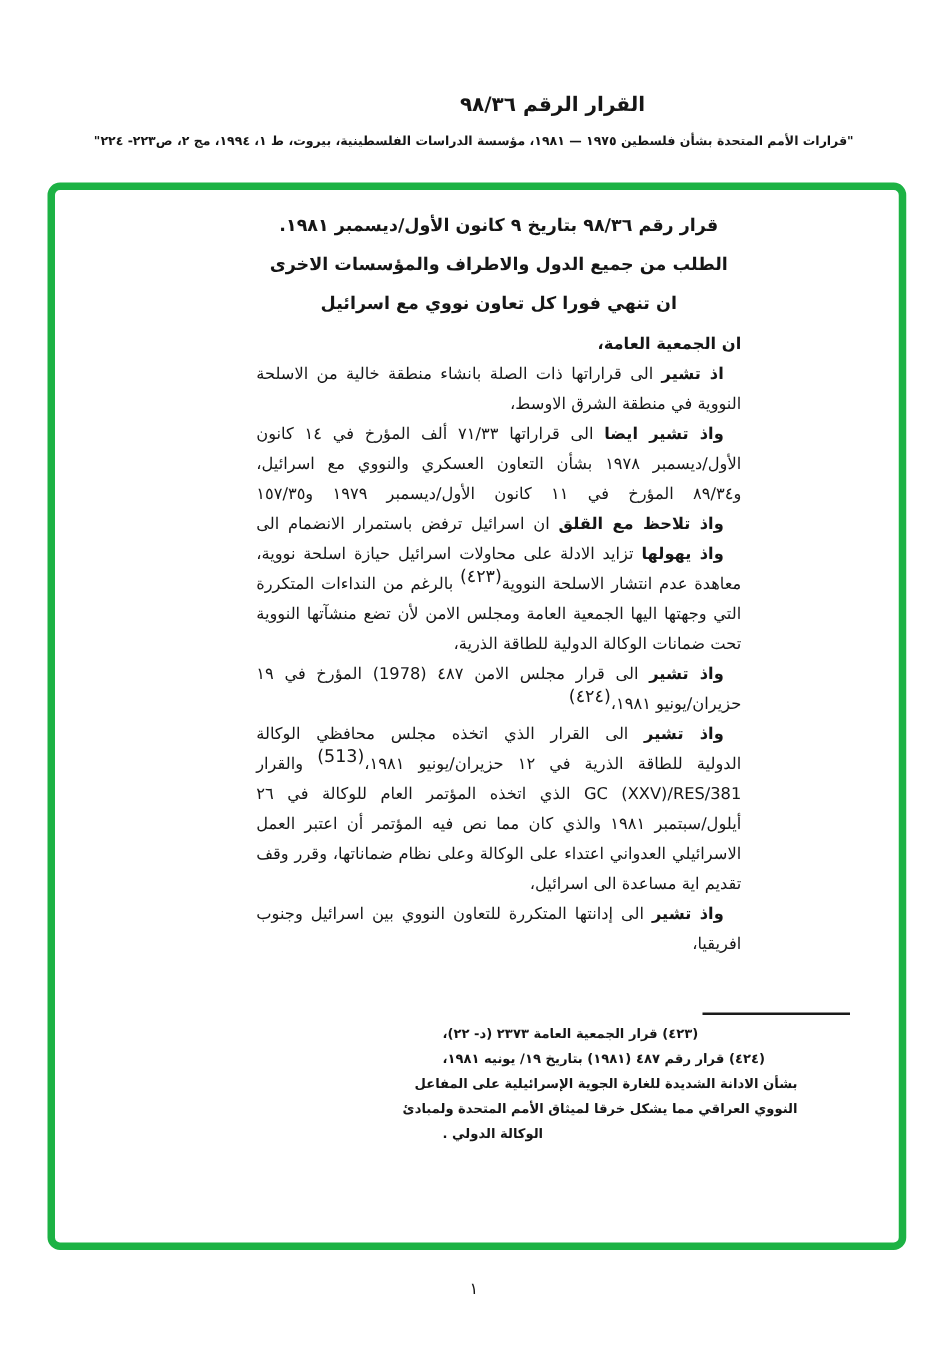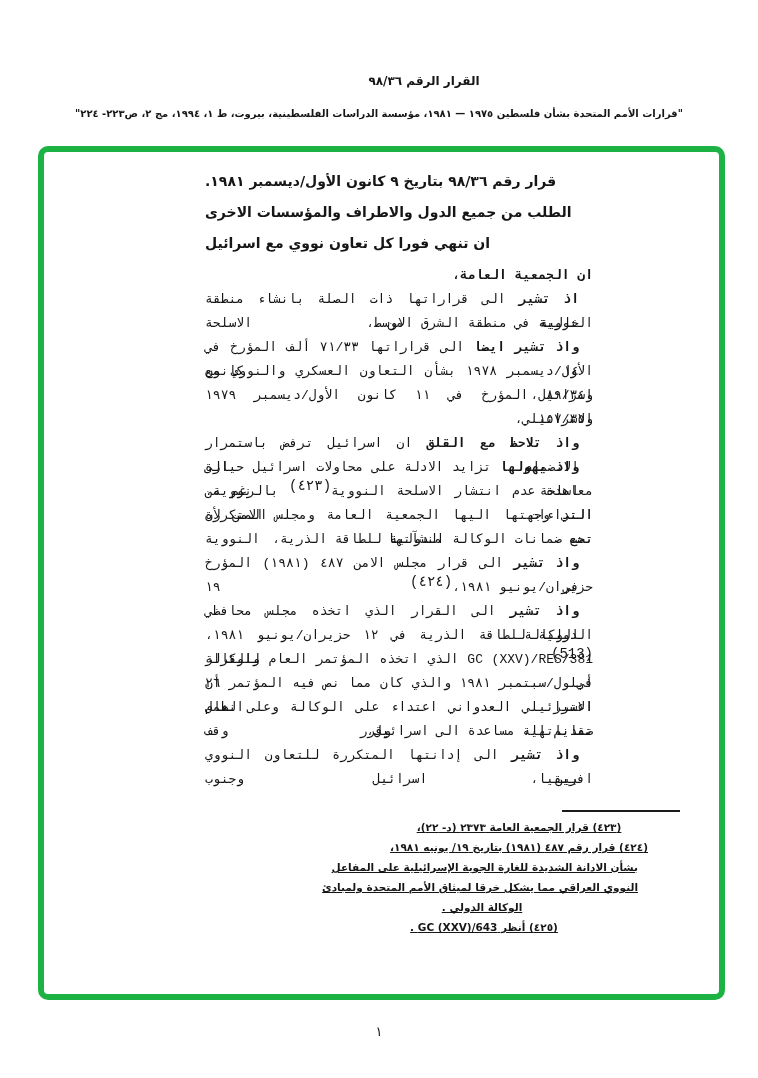--- a/index.html
+++ b/index.html
@@ -2,56 +2,56 @@
 <html lang="ar"><head>
 <meta charset="utf-8">
 <style>
   html,body{margin:0;padding:0;}
   body{
     width:758px;height:1078px;position:relative;background:#ffffff;
     font-family:"DejaVu Sans",sans-serif;color:#161616;overflow:hidden;
   }
   .abs{position:absolute;}
   #doc-title{
-    top:74px;left:284px;width:280px;text-align:center;
-    font-size:12px;font-weight:bold;direction:rtl;white-space:nowrap;
+    top:74px;left:302px;width:280px;text-align:center;
+    font-size:16px;font-weight:bold;direction:rtl;white-space:nowrap;
   }
   #citation-line{
     top:108px;left:36px;width:686px;text-align:center;
     font-size:10px;font-weight:bold;direction:rtl;white-space:nowrap;
   }
   #highlight-box{
     left:38px;top:146px;width:675px;height:842px;
     border:6px solid #1cb244;border-radius:10px;background:transparent;
   }
   #text-column{
     left:205px;top:166px;width:388px;direction:rtl;
   }
   .h-line{
-    text-align:left;font-weight:bold;font-size:14px;line-height:31px;
+    text-align:center;font-weight:bold;font-size:14px;line-height:31px;
     white-space:nowrap;
   }
   #body-lines{margin-top:5px;}
   .line{
-    font-size:13px;line-height:24px;height:24px;overflow:visible;font-family:Liberation Mono, monospace;
+    font-size:13px;line-height:24px;height:24px;overflow:visible;
   }
   .line.justify{text-align:justify;text-align-last:justify;}
   .line.right{text-align:right;}
   .line.indent{padding-right:14px;}
   .line b{font-weight:bold;}
   .line sup{font-size:14px;line-height:0;}
   #footnote-separator{
     top:810px;right:78px;width:118px;height:2px;background:#1b1b1b;
   }
   #footnotes{
     top:817px;right:74px;width:330px;direction:rtl;
   }
   .fn{
     font-size:10.5px;font-weight:bold;line-height:20px;height:20px;
-    text-align:center;white-space:nowrap;text-decoration:underline;
+    text-align:left;white-space:nowrap;
   }
   #page-number{
     top:1024px;left:0;width:758px;text-align:center;font-size:13px;
   }
 </style>
 </head>
 <body style="color: rgb(22, 22, 22);">
 
 <div class="abs" id="doc-title">القرار الرقم ٩٨/٣٦</div>
 
@@ -65,43 +65,41 @@
       <div class="h-line">الطلب من جميع الدول والاطراف والمؤسسات الاخرى</div>
       <div class="h-line">ان تنهي فورا كل تعاون نووي مع اسرائيل</div>
     </div>
   <div id="body-lines">
       <div class="line right"><b>ان الجمعية العامة،</b></div>
       <div class="line justify indent"><b>اذ تشير</b><span> الى قراراتها ذات الصلة بانشاء منطقة خالية من الاسلحة</span></div>
       <div class="line right"><span>النووية في منطقة الشرق الاوسط،</span></div>
       <div class="line justify indent"><b>واذ تشير ايضا</b><span> الى قراراتها ٧١/٣٣ ألف المؤرخ في ١٤ كانون</span></div>
       <div class="line justify"><span>الأول/ديسمبر ١٩٧٨ بشأن التعاون العسكري والنووي مع اسرائيل،</span></div>
       <div class="line justify"><span>و٨٩/٣٤ المؤرخ في ١١ كانون الأول/ديسمبر ١٩٧٩ و١٥٧/٣٥</span></div>
-      <div class="line right"><span>الاسرائيلي،</span></div>
       <div class="line justify indent"><b>واذ تلاحظ مع القلق</b><span> ان اسرائيل ترفض باستمرار الانضمام الى</span></div>
       <div class="line justify indent"><b>واذ يهولها</b><span> تزايد الادلة على محاولات اسرائيل حيازة اسلحة نووية،</span></div>
       <div class="line justify"><span>معاهدة عدم انتشار الاسلحة النووية</span><sup>(٤٢٣)</sup><span> بالرغم من النداءات المتكررة</span></div>
       <div class="line justify"><span>التي وجهتها اليها الجمعية العامة ومجلس الامن لأن تضع منشآتها النووية</span></div>
       <div class="line right"><span>تحت ضمانات الوكالة الدولية للطاقة الذرية،</span></div>
-      <div class="line justify indent"><b>واذ تشير</b><span> الى قرار مجلس الامن ٤٨٧ (١٩٨١) المؤرخ في ١٩</span></div>
+      <div class="line justify indent"><b>واذ تشير</b><span> الى قرار مجلس الامن ٤٨٧ (1978) المؤرخ في ١٩</span></div>
       <div class="line right"><span>حزيران/يونيو ١٩٨١،</span><sup>(٤٢٤)</sup></div>
       <div class="line justify indent"><b>واذ تشير</b><span> الى القرار الذي اتخذه مجلس محافظي الوكالة</span></div>
       <div class="line justify"><span>الدولية للطاقة الذرية في ١٢ حزيران/يونيو ١٩٨١،</span><sup>(513)</sup><span> والقرار</span></div>
       <div class="line justify"><span>GC (XXV)/RES/381 الذي اتخذه المؤتمر العام للوكالة في ٢٦</span></div>
       <div class="line justify"><span>أيلول/سبتمبر ١٩٨١ والذي كان مما نص فيه المؤتمر أن اعتبر العمل</span></div>
       <div class="line justify"><span>الاسرائيلي العدواني اعتداء على الوكالة وعلى نظام ضماناتها، وقرر وقف</span></div>
       <div class="line right"><span>تقديم اية مساعدة الى اسرائيل،</span></div>
       <div class="line justify indent"><b>واذ تشير</b><span> الى إدانتها المتكررة للتعاون النووي بين اسرائيل وجنوب</span></div>
       <div class="line right"><span>افريقيا،</span></div>
     </div>
 </div>
 
 <div class="abs" id="footnote-separator"></div>
 
 <div class="abs" id="footnotes">
     <div class="fn" style="padding-right: 0px;">(٤٢٣) قرار الجمعية العامة ٢٣٧٣ (د- ٢٢)،</div>
     <div class="fn" style="padding-right: 0px;">(٤٢٤) قرار رقم ٤٨٧ (١٩٨١) بتاريخ ١٩/ يونيه ١٩٨١،</div>
     <div class="fn" style="padding-right: 46px;">بشأن الادانة الشديدة للغارة الجوية الإسرائيلية على المفاعل</div>
     <div class="fn" style="padding-right: 46px; margin-left: 27px;">النووي العراقي مما يشكل خرقا لميثاق الأمم المتحدة ولمبادئ</div>
     <div class="fn" style="padding-right: 74px;">الوكالة الدولي .</div>
-    <div class="fn" style="padding-right: 70px;">(٤٢٥) أنظر GC (XXV)/643 .</div>
   </div>
 
 <div class="abs" id="page-number">١</div>
 
 </body></html>

